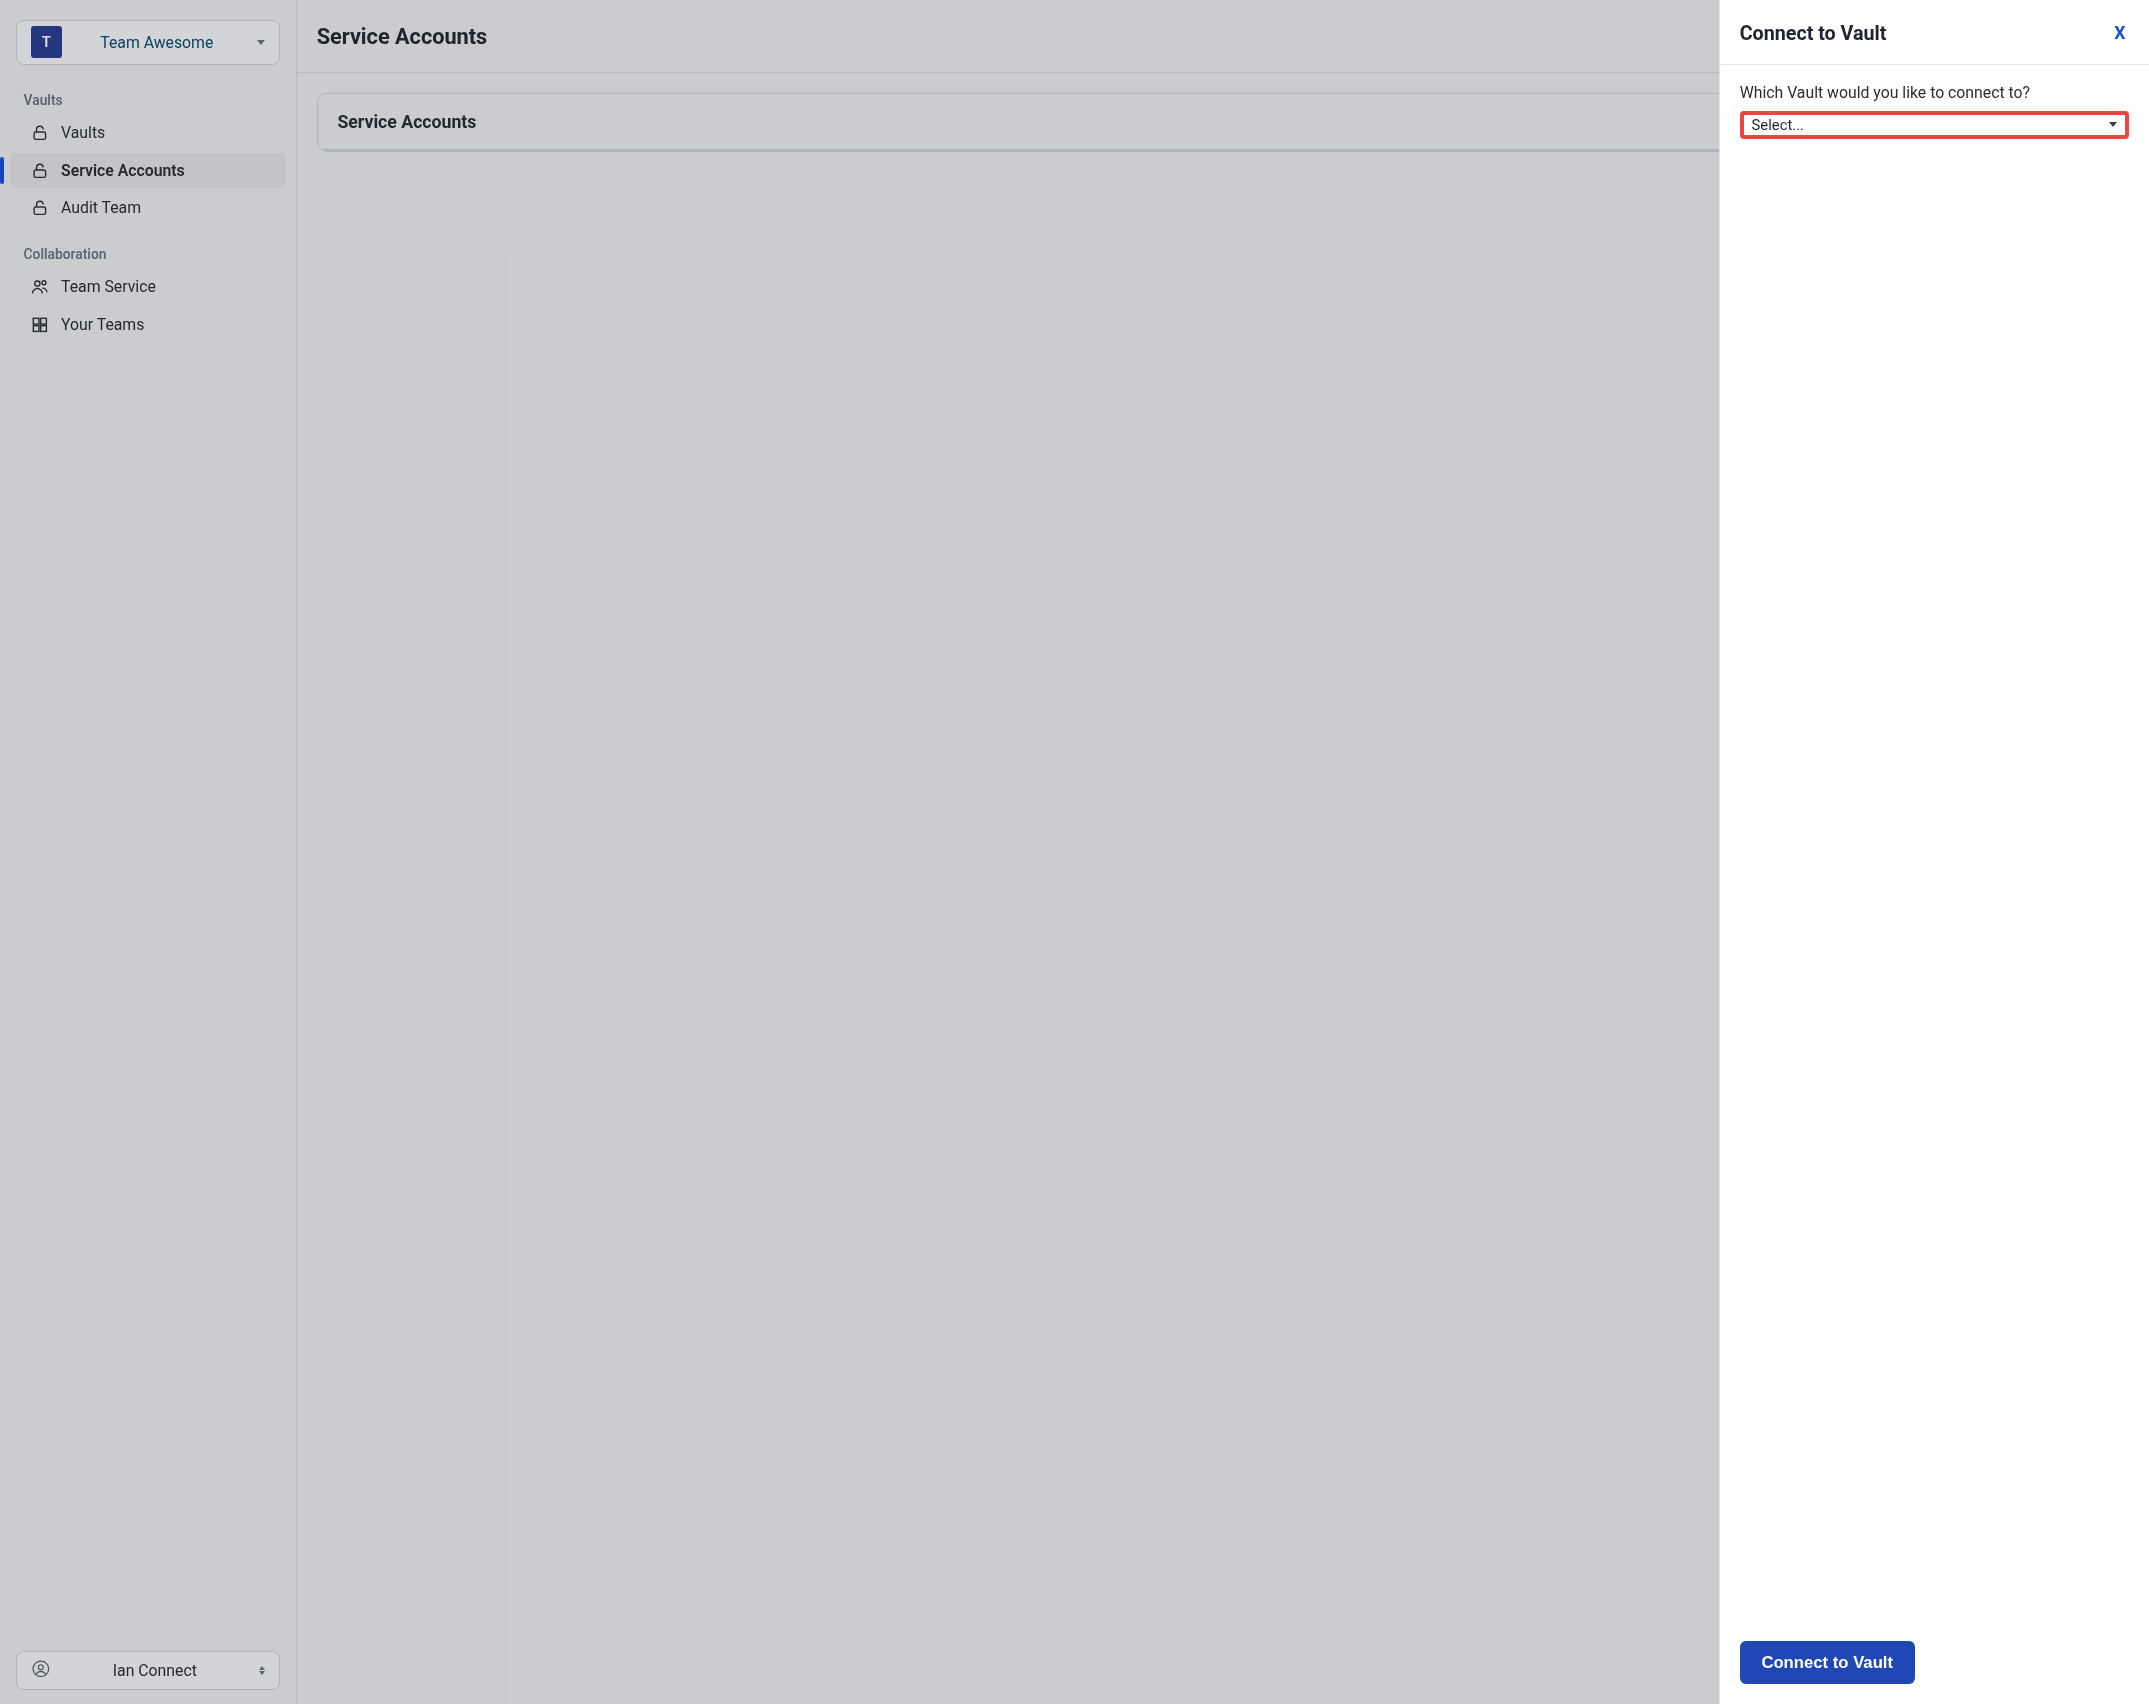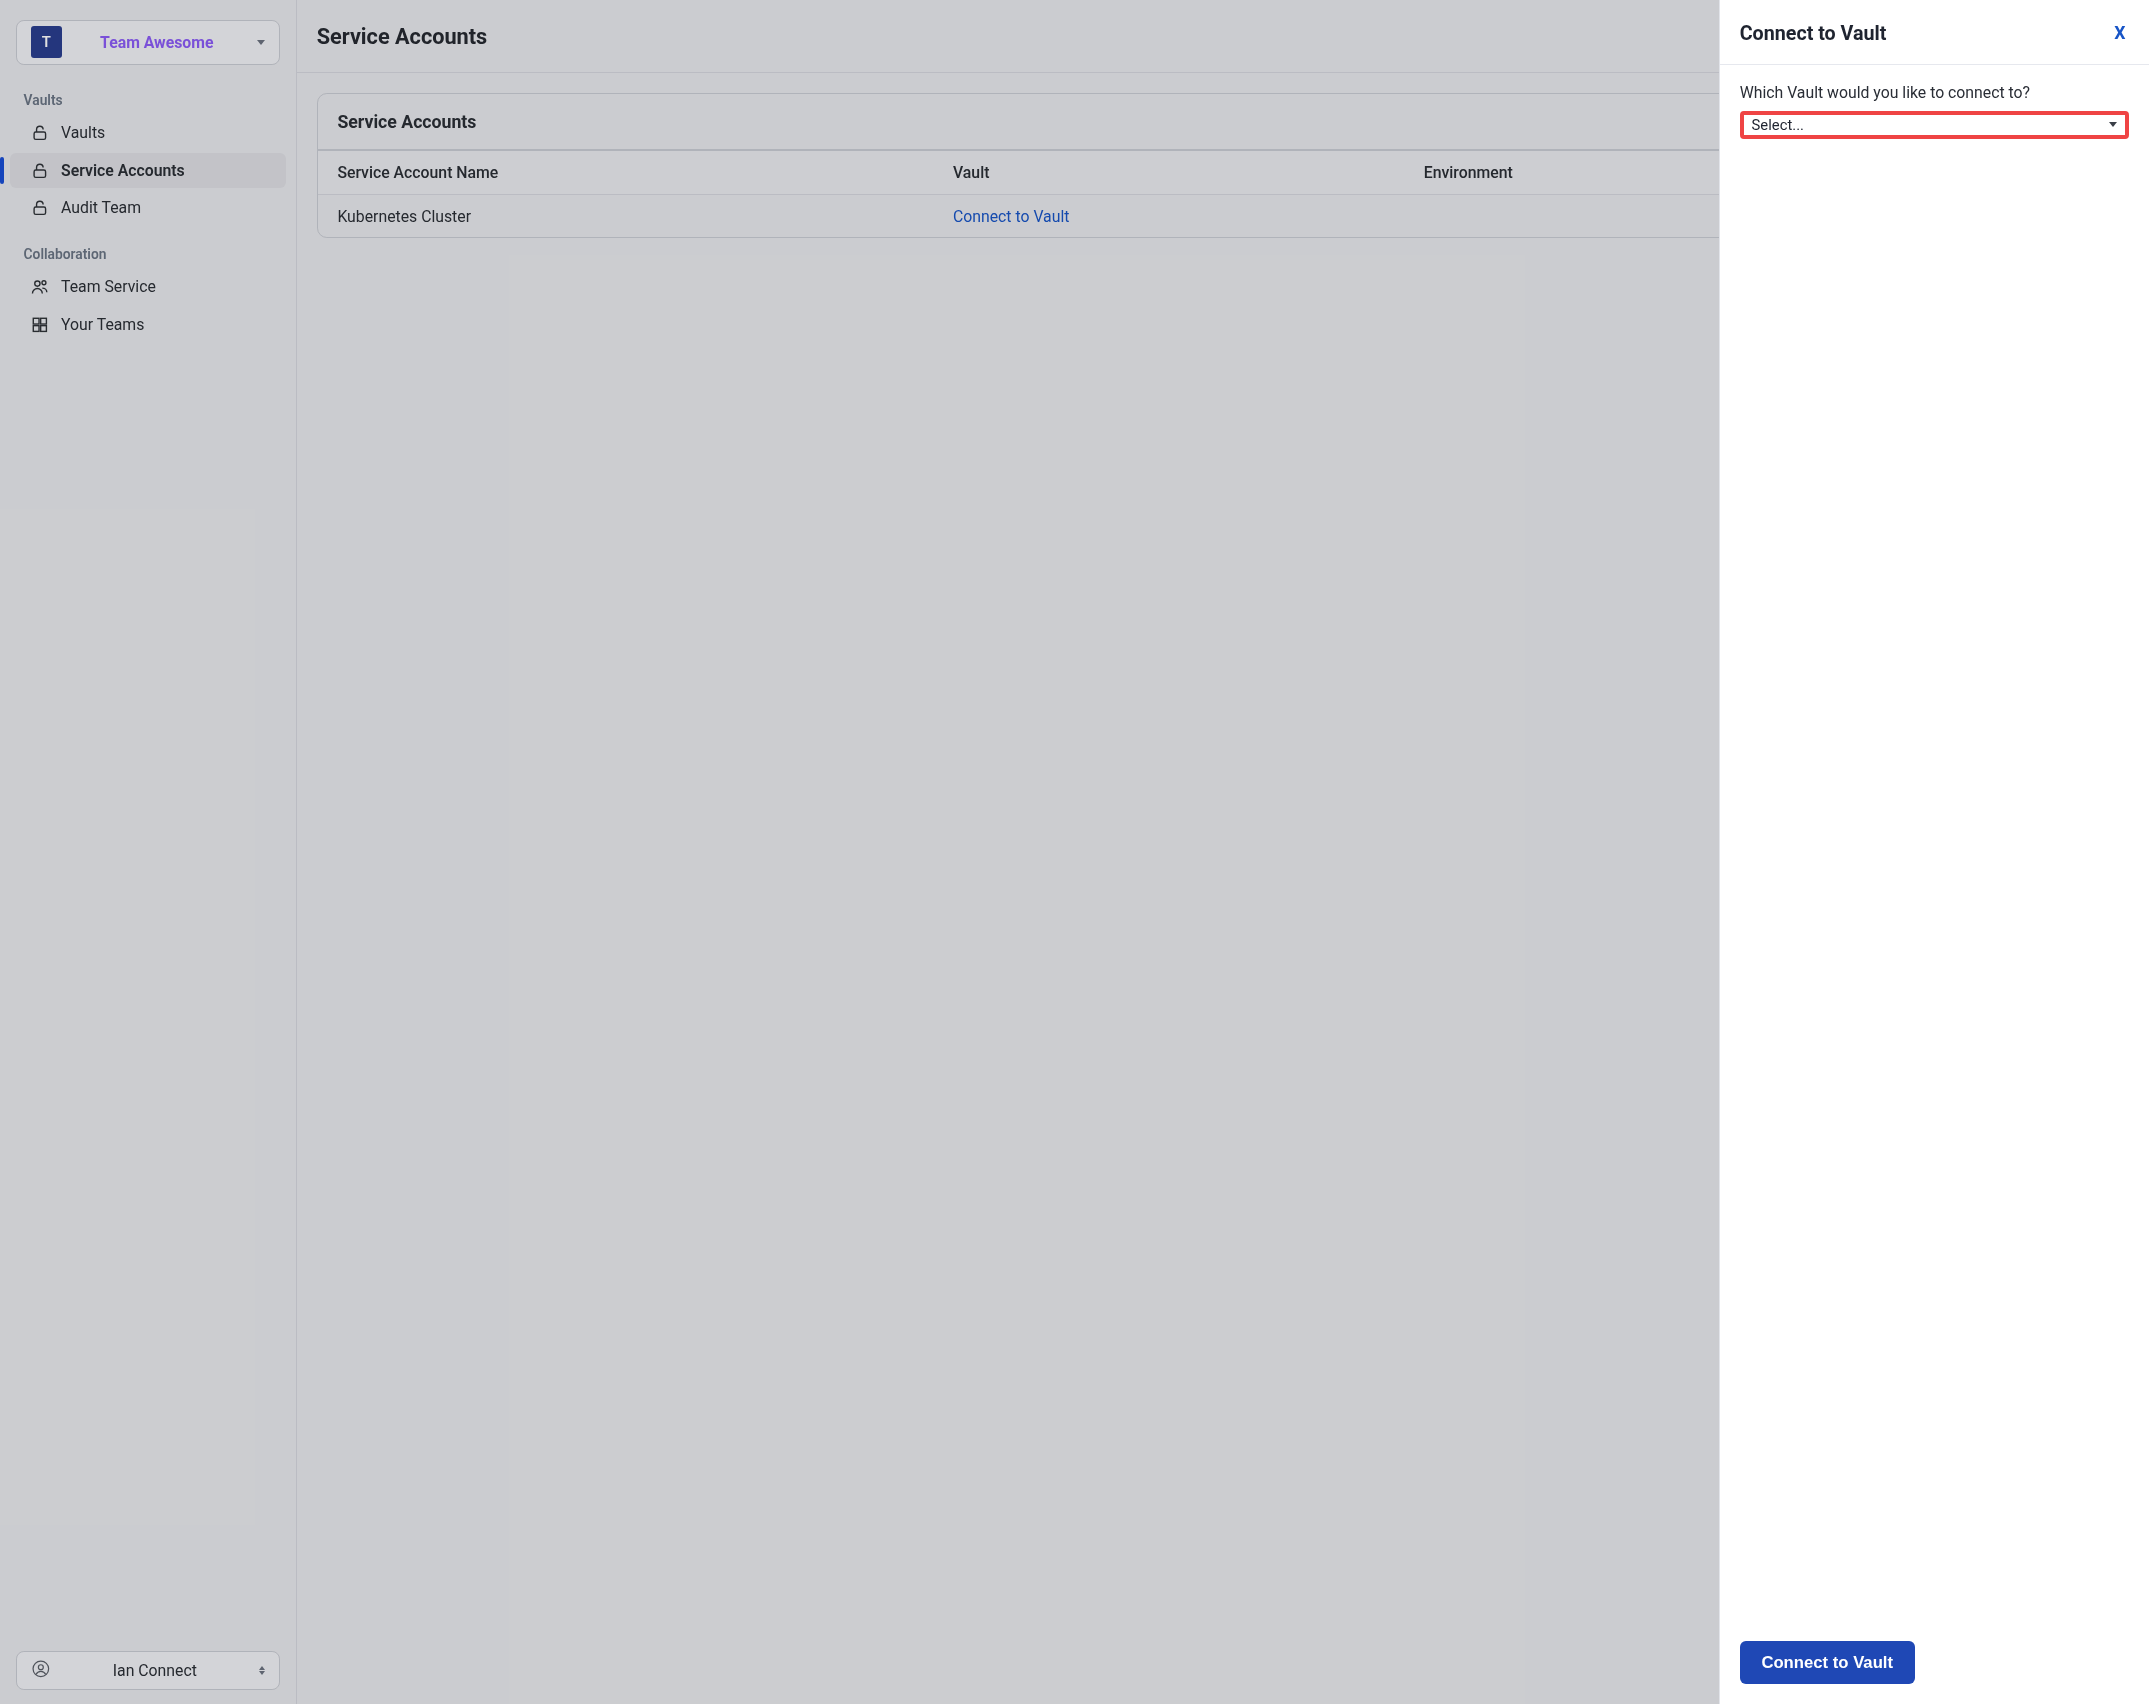--- a/index.html
+++ b/index.html
@@ -4,21 +4,21 @@
   <style>
     *{box-sizing:border-box;margin:0;padding:0}
     html,body{height:100%}
     body{font-family:-apple-system,BlinkMacSystemFont,"Segoe UI",Roboto,Helvetica,Arial,sans-serif;color:#1f2937;background:#e8e9ed;overflow:hidden}
     .app{display:flex;height:100vh;width:100vw;position:relative}
     .overlay{position:absolute;inset:0;background:rgba(0,0,0,.12);pointer-events:none;z-index:2}
     
     .sidebar{width:297px;min-width:297px;border-right:1px solid #d5d7de;display:flex;flex-direction:column;padding:13.8px 0 13.8px 0;position:relative;z-index:1}
     .team-select{margin:5.9px 15.8px 7.9px 15.8px;border:1px solid #c9ccd4;border-radius:7.9px;background:#f1f2f6;height:45px;display:flex;align-items:center;padding:0 13.8px;cursor:pointer}
     .team-badge{width:31.5px;height:31.5px;background:#293e8f;color:#fff;display:flex;align-items:center;justify-content:center;border-radius:3px;font-weight:600;font-size:14.8px}
-    .team-name{flex:1;text-align:center;font-size:15.8px;font-weight:700;color:#8b5cf6}
+    .team-name{flex:1;text-align:center;font-size:15.8px;font-weight:400;color:#0c4a6e}
     .caret{width:0;height:0;border-left:4.9px solid transparent;border-right:4.9px solid transparent;border-top:5.9px solid #6b7280;margin-left:5.9px}
     .section-label{font-size:13.8px;font-weight:600;color:#6a7585;padding:19.7px 23.6px 5.9px 23.6px}
     .nav-list{display:flex;flex-direction:column}
     .nav-item{display:flex;align-items:center;gap:11.8px;padding:7.9px 19.7px;margin:1px 9.9px;border-radius:5.9px;cursor:pointer;color:#2b2f36;font-size:15.8px;position:relative}
     .nav-item.active{background:#dedfe4;font-weight:600}
     .nav-item.active::before{content:"";position:absolute;left:-9.9px;top:3.9px;bottom:3.9px;width:3.9px;background:#1a4fd6;border-radius:2px}
     .nav-icon{color:#3a3f47;display:flex;align-items:center}
     .nav-icon svg{width:19.7px;height:19.7px;stroke:#2f3338;fill:none;stroke-width:1.7}
     .sidebar-footer{margin-top:auto;padding:0 15.8px 0 15.8px}
     .user-select{border:1px solid #c9ccd4;border-radius:7.9px;background:#f1f2f6;height:39px;display:flex;align-items:center;padding:0 13.8px;cursor:pointer}
@@ -139,36 +139,20 @@
     </div>
   </aside>
 
   <main class="main">
     <div class="page-header">
       <div class="page-title">Service Accounts</div>
     </div>
     <div class="content">
       <div class="panel">
         <div class="panel-header">Service Accounts</div>
-        <table>
-          <thead>
-            <tr>
-              <th style="width:34%">Service Account Name</th>
-              <th style="width:26%">Vault</th>
-              <th>Environment</th>
-            </tr>
-          </thead>
-          <tbody>
-            <tr>
-              <td>Kubernetes Cluster</td>
-              <td><span class="link">Connect to Vault</span></td>
-              <td></td>
-            </tr>
-          </tbody>
-        </table>
       </div>
     </div>
   </main>
 
   <aside class="drawer">
     <div class="drawer-header">
       <div class="drawer-title">Connect to Vault</div>
       <div class="drawer-close">X</div>
     </div>
     <div class="drawer-body">

